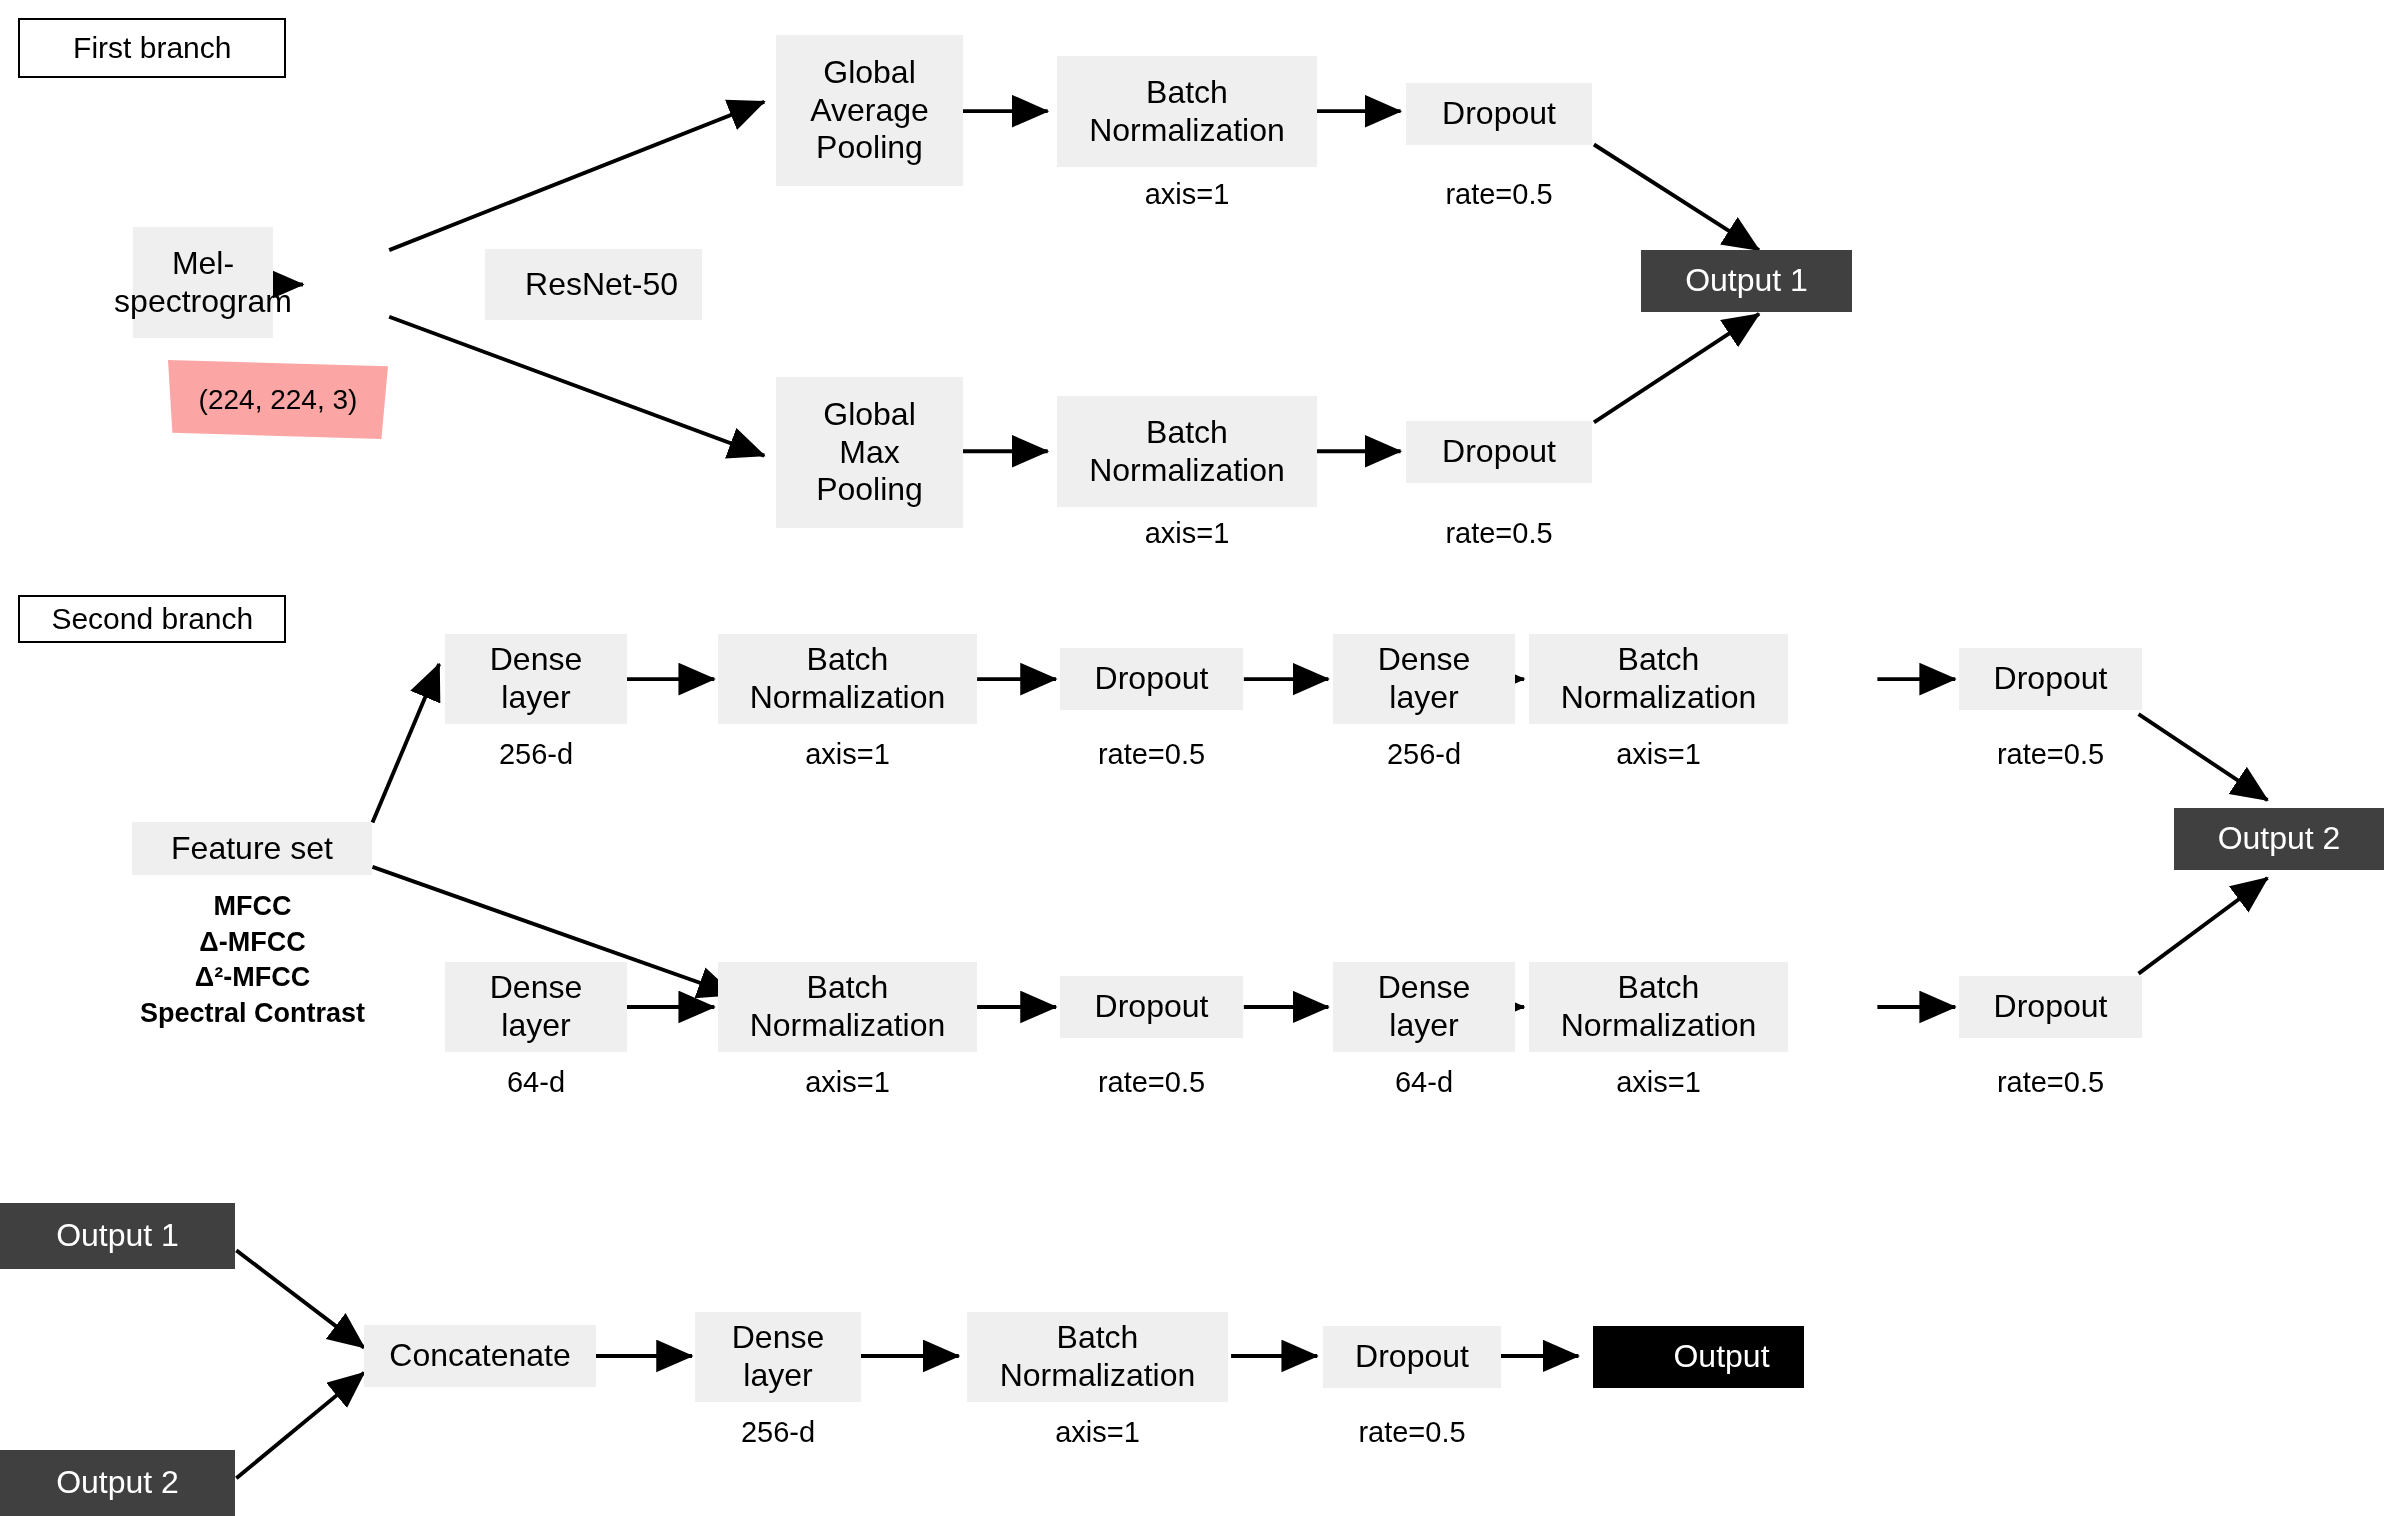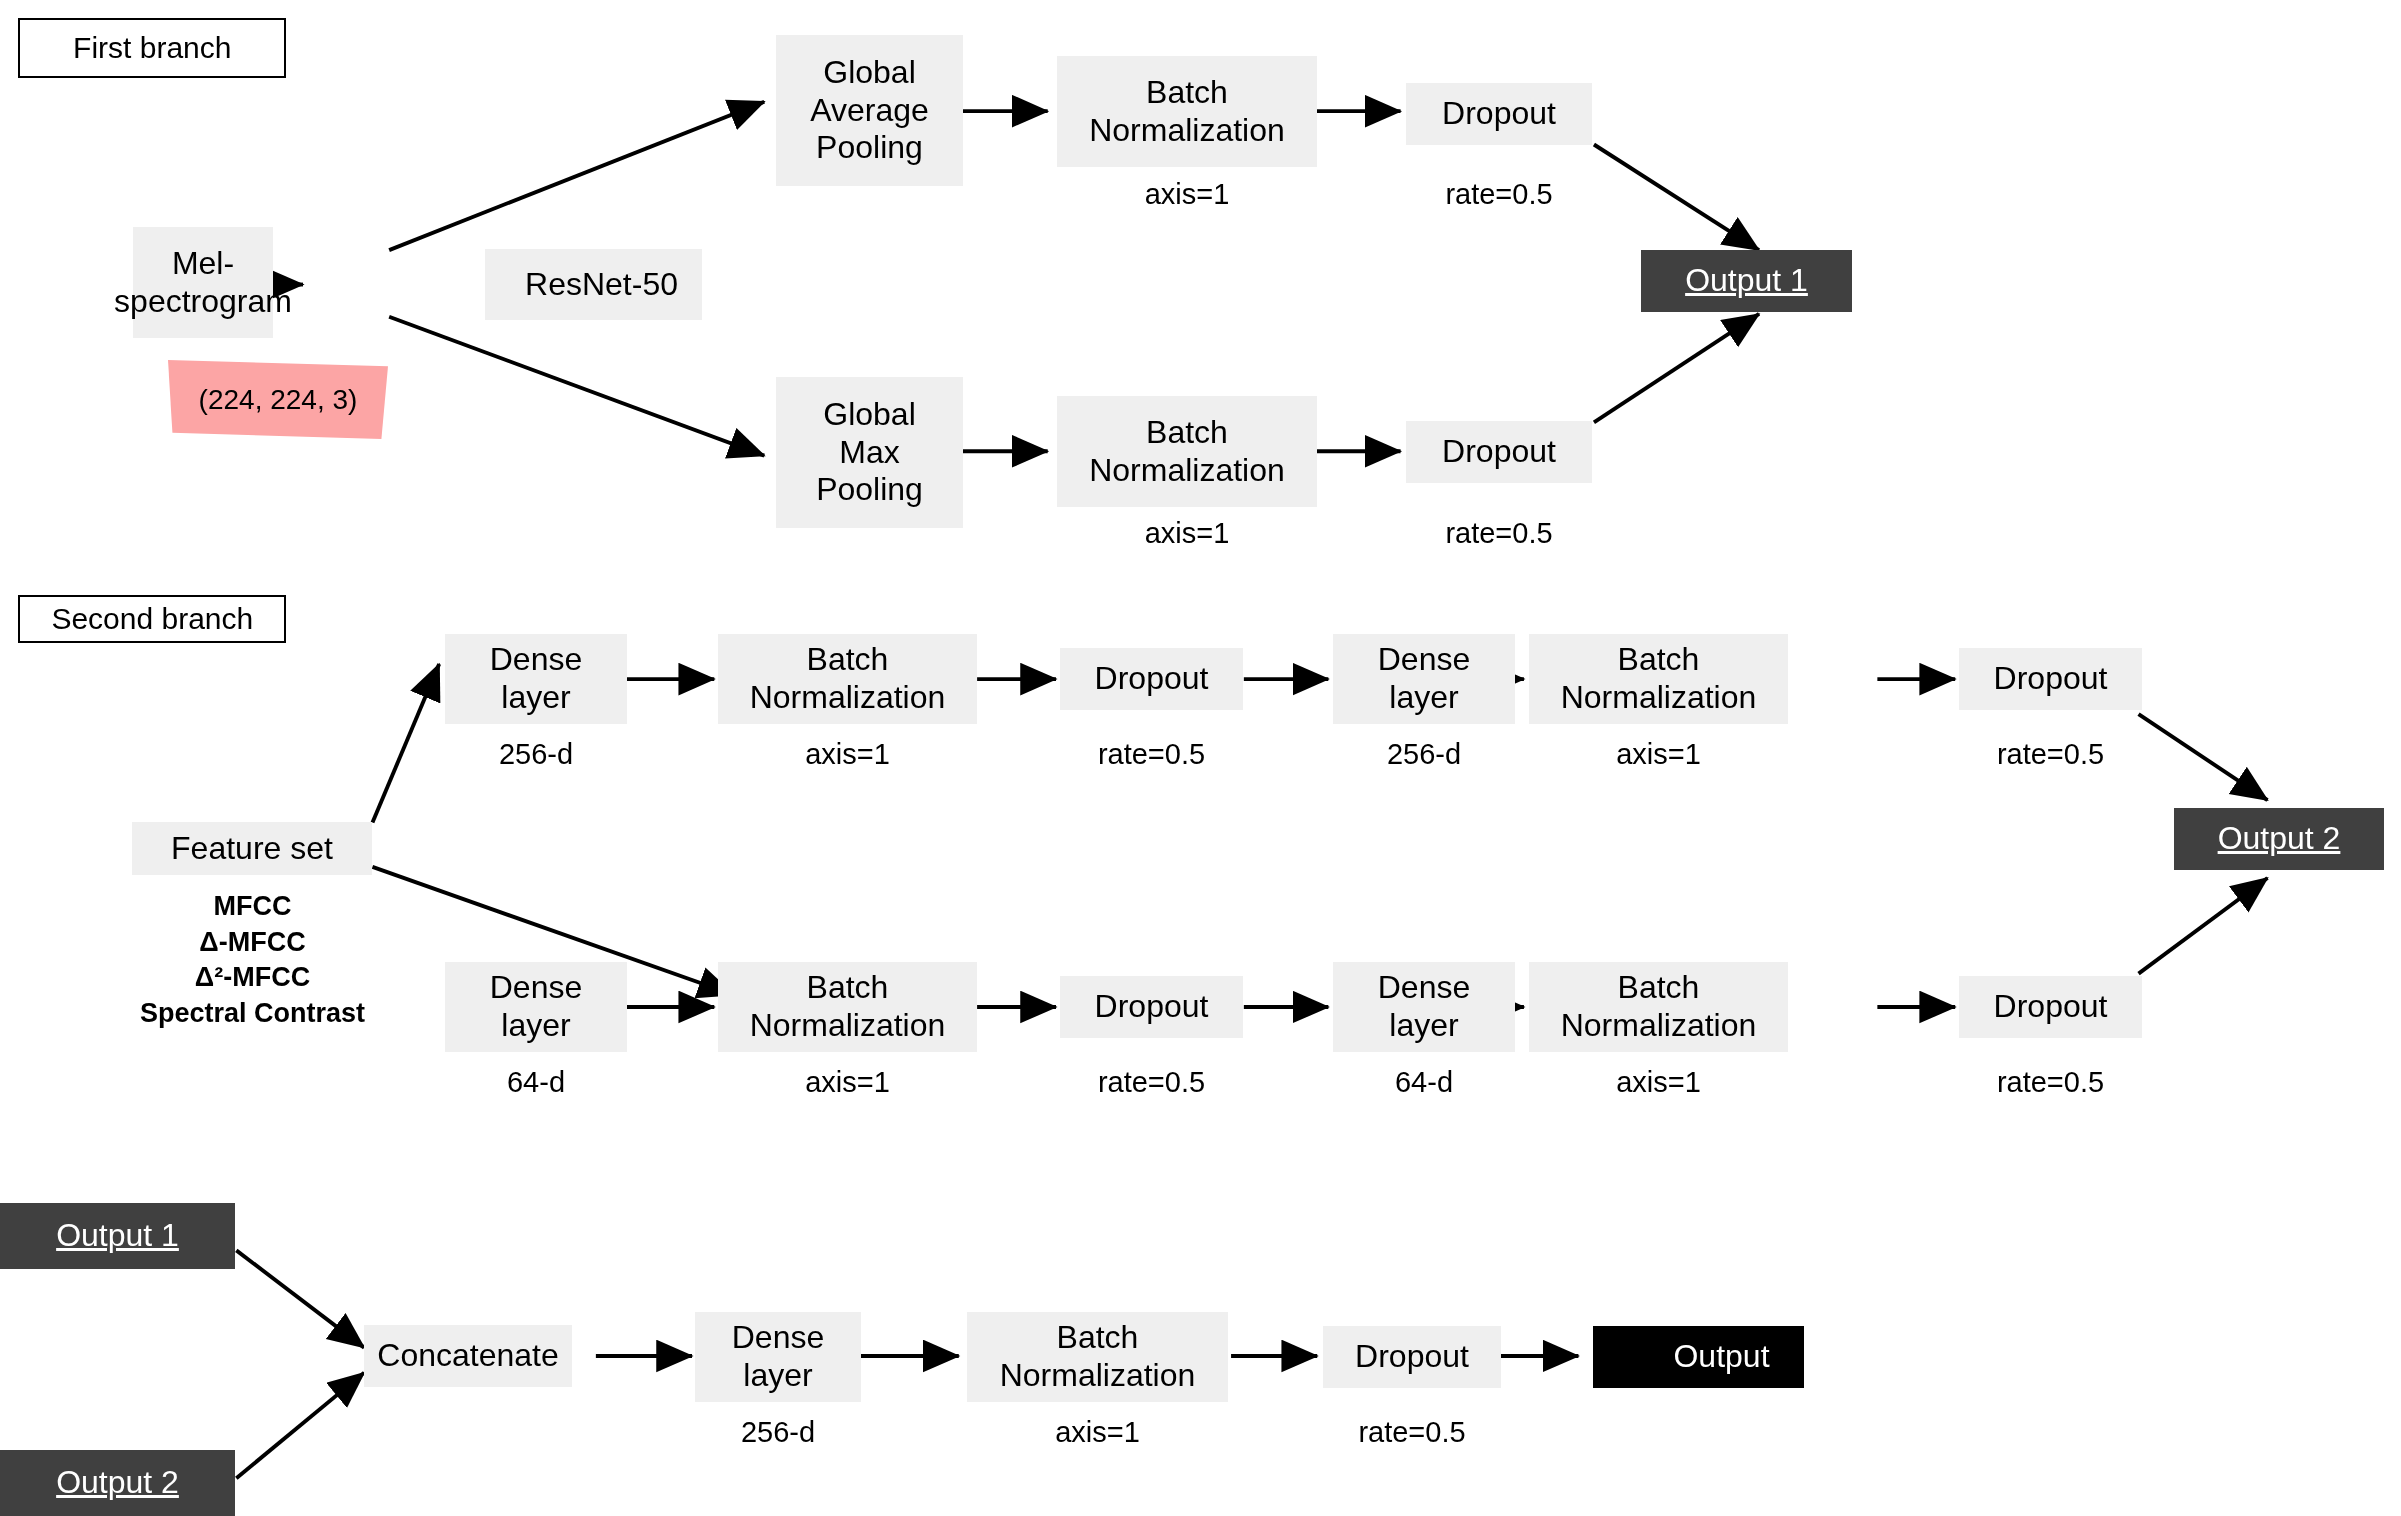--- a/index.html
+++ b/index.html
@@ -3,21 +3,21 @@
 <meta charset="utf-8">
 <style>
   html,body{margin:0;padding:0;background:#ffffff;}
   body{font-family:"Liberation Sans","DejaVu Sans",sans-serif;}
   #stage{position:relative;width:2401px;height:1516px;background:#ffffff;overflow:hidden;}
   #wires{position:absolute;left:0;top:0;width:2401px;height:1516px;}
 
   .node{position:absolute;box-sizing:border-box;display:flex;align-items:center;
         justify-content:center;text-align:center;line-height:1.18;}
   .gray{background:#efefef;color:#000;font-size:32px;}
-  .dark{background:#404040;color:#ffffff;font-size:32px;text-decoration:underline;}
+  .dark{background:#404040;color:#ffffff;font-size:32px;}
   .black{background:#000000;color:#ffffff;font-size:32px;}
   .branch-label{background:#ffffff;color:#000;border:2.2px solid #000;font-size:30px;}
   .caption{position:absolute;font-size:29px;color:#000;text-align:center;white-space:pre;}
   .featlist{position:absolute;font-size:27px;color:#000;text-align:center;line-height:1.32;white-space:pre-line;font-weight:bold;}
   .shapechip{position:absolute;background:#fca5a5;color:#000;font-size:28px;
              display:flex;align-items:center;justify-content:center;
              clip-path:polygon(0% 0%, 100% 8%, 97% 100%, 2% 92%);}
 </style>
 </head>
 <body>
@@ -154,21 +154,21 @@
 
   <div class="node gray" style="left:1959px;top:976px;width:183px;height:62px;">Dropout</div>
   <div class="caption" style="left:1959px;top:1066px;width:183px;">rate=0.5</div>
 
   <div class="node dark" style="left:2174px;top:808px;width:210px;height:62px;">Output 2</div>
 
   <div class="node dark" style="left:0px;top:1203px;width:235px;height:66px;">Output 1</div>
 
   <div class="node dark" style="left:0px;top:1450px;width:235px;height:66px;">Output 2</div>
 
-  <div class="node gray" style="left:364px;top:1325px;width:208px;height:62px;">Concatenate</div>
+  <div class="node gray" style="left:364px;top:1325px;width:232px;height:62px;">Concatenate</div>
 
   <div class="node gray" style="left:695px;top:1312px;width:166px;height:90px;white-space:pre-line;">Dense
 layer</div>
   <div class="caption" style="left:695px;top:1416px;width:166px;">256-d</div>
 
   <div class="node gray" style="left:967px;top:1312px;width:261px;height:90px;white-space:pre-line;">Batch
 Normalization</div>
   <div class="caption" style="left:967px;top:1416px;width:261px;">axis=1</div>
 
   <div class="node gray" style="left:1323px;top:1326px;width:178px;height:62px;">Dropout</div>

